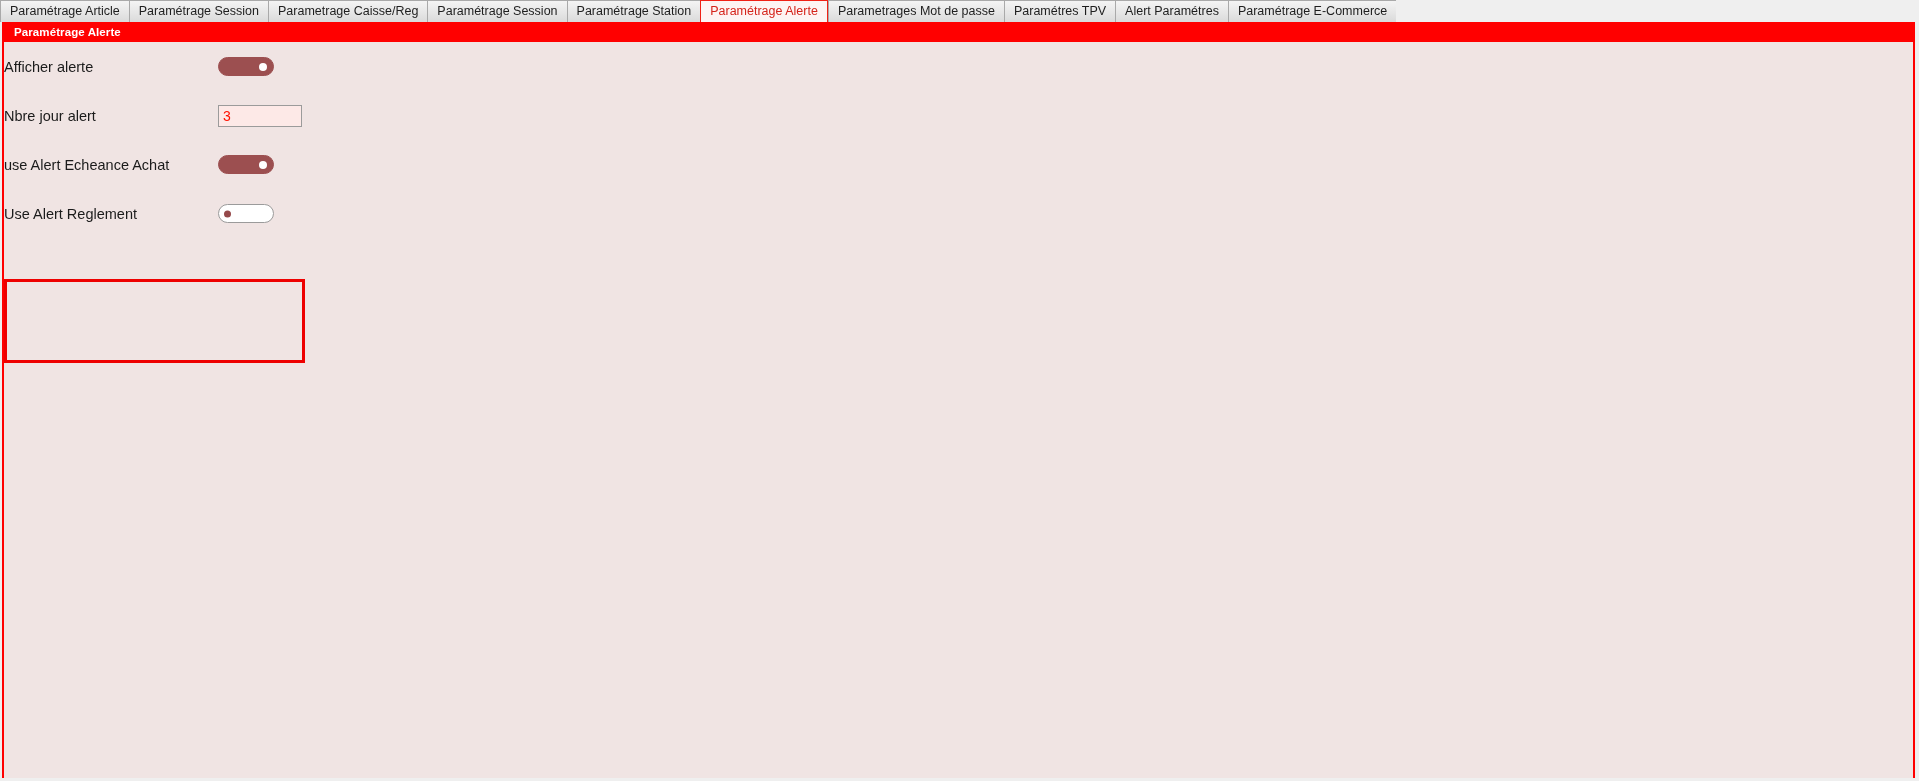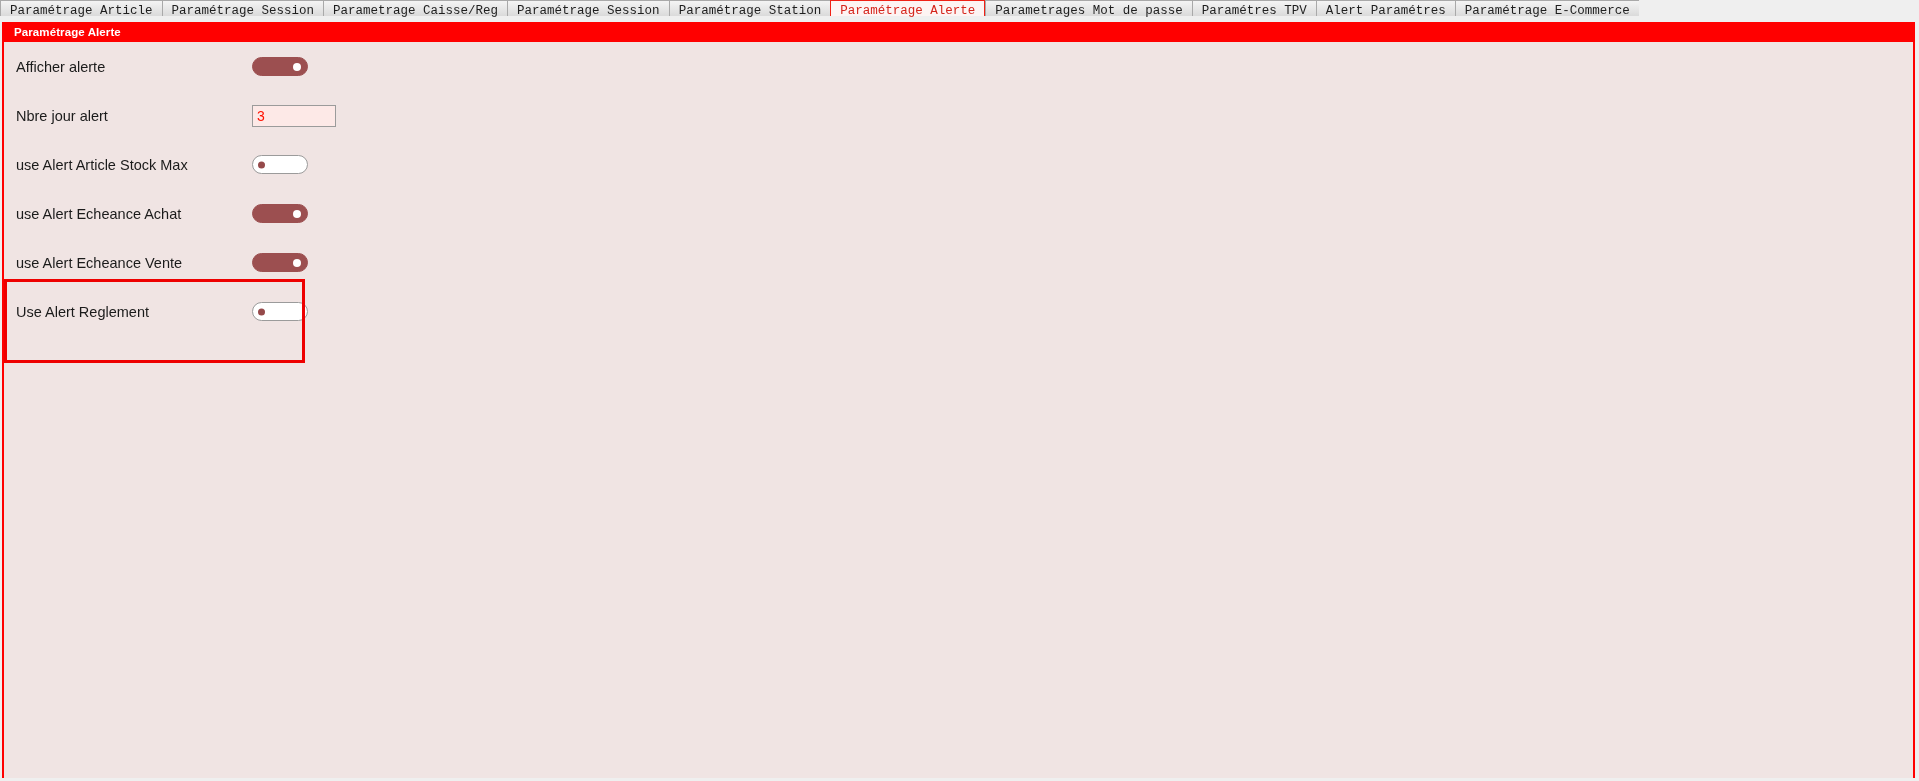--- a/index.html
+++ b/index.html
@@ -21,34 +21,33 @@
     left: 0;
     top: 0;
     width: 1919px;
     height: 22px;
     background: #efefef;
     display: flex;
     align-items: flex-start;
     box-sizing: border-box;
   }
   .tab {
-    height: 16px;
+    height: 22px;
     line-height: 21px;
     padding: 0 9px;
     font-size: 12.5px;
     color: #1e1e1e;
     background: linear-gradient(to bottom, #f4f4f4 0%, #e6e6e6 55%, #dadada 100%);
     border: 1px solid #a9a9a9;
     border-bottom: none;
     border-right: none;
     box-sizing: border-box;
     white-space: nowrap;
     user-select: none;
     cursor: default;
-    font-family: Liberation Mono, monospace;
   }
   .tab:last-of-type { border-right: 1px solid #a9a9a9; }
   .tab.active {
     background: #fdf4f3;
     color: #d5241b;
     border: 1px solid #f02116;
     border-bottom: none;
     font-size: 12.5px;
   }
   .tabstrip-filler {
@@ -97,22 +96,21 @@
   .row {
     position: relative;
     height: 49px;
     display: flex;
     align-items: center;
     box-sizing: border-box;
   }
   .row .label {
     font-size: 14.5px;
     color: #1b1b1b;
-    padding-left: 12px;
-    width: 248px;
+    width: 214px;
     box-sizing: border-box;
     white-space: nowrap;
     user-select: none;
   }
 
   
   .toggle {
     width: 56px;
     height: 19px;
     border-radius: 10px;
@@ -206,33 +204,21 @@
           <div class="label">Afficher alerte</div>
           <div class="toggle on">
             <span class="knob"></span>
           </div>
         </div>
         <div class="row">
           <div class="label">Nbre jour alert</div>
           <input class="textbox" type="text" value="3" placeholder="" style="">
         </div>
         <div class="row">
-          <div class="label">use Alert Article Stock Max</div>
-          <div class="toggle off">
-            <span class="knob"></span>
-          </div>
-        </div>
-        <div class="row">
           <div class="label">use Alert Echeance Achat</div>
-          <div class="toggle on">
-            <span class="knob"></span>
-          </div>
-        </div>
-        <div class="row">
-          <div class="label">use Alert Echeance Vente</div>
           <div class="toggle on">
             <span class="knob"></span>
           </div>
         </div>
         <div class="row">
           <div class="label">Use Alert Reglement</div>
           <div class="toggle off">
             <span class="knob"></span>
           </div>
         </div>

